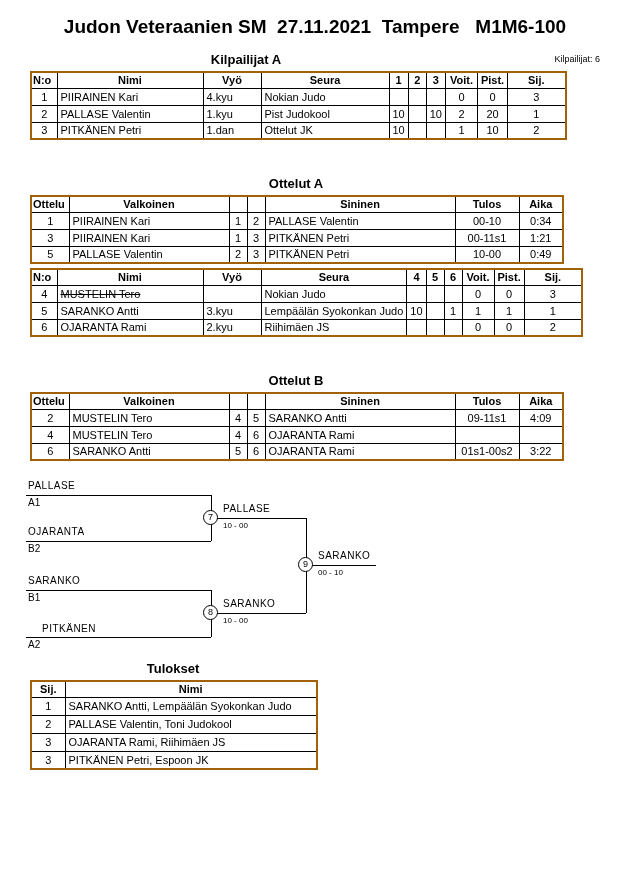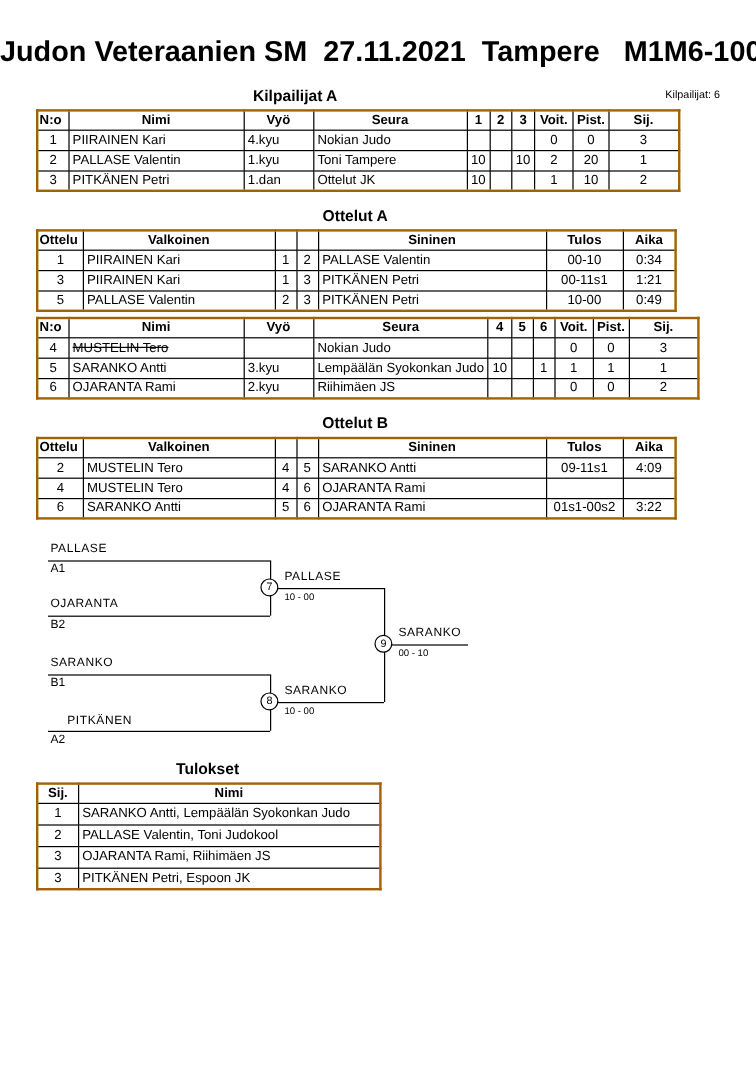--- a/index.html
+++ b/index.html
@@ -1,40 +1,40 @@
 <!DOCTYPE html>
 <html><head>
 <meta charset="utf-8">
 <style>
   * { margin:0; padding:0; box-sizing:border-box; }
   html,body { background:#e8e8e8; }
   body { font-family:"Liberation Sans", sans-serif; color:#000; }
   .page { position:relative; width:630px; height:891px; background:#fff; margin:0 auto; overflow:hidden; }
-  h1.title { font-size:24px; font-weight:bold; text-align:center; white-space:pre; margin-top:30px; }
+  h1.title { font-size:19px; font-weight:bold; text-align:center; white-space:pre; margin-top:16px; }
   .section-head { position:relative; width:532px; margin:14px 0 0 30px; }
   .section-title { font-size:13px; font-weight:bold; text-align:center; }
   .shift-left { transform:translateX(-50px); }
   .comp-count { position:absolute; right:-38px; top:2px; font-size:9px; }
-  .ottelut-title { width:532px; margin:12px 0 0 30px; font-size:13px; font-weight:bold; text-align:center; }
+  .ottelut-title { width:532px; margin:36px 0 0 30px; font-size:13px; font-weight:bold; text-align:center; }
   table.tbl { border-collapse:collapse; table-layout:fixed; margin:4px 0 0 30px; border:2px solid #a16207; background:#fff; }
   table.tbl td, table.tbl th { border:1px solid #000; font-size:11px; height:17px; padding:0 3px; overflow:hidden; white-space:nowrap; }
   table.tbl th { font-weight:bold; height:16px; padding:0 1px; }
   .c { text-align:center; }
   .l { text-align:left; }
   .strike { text-decoration:line-through; }
   
   col.k-no{width:26px} col.k-nimi{width:146px} col.k-vyo{width:58px} col.k-seura{width:128px}
   col.k-s{width:18px} col.k-voit{width:32px} col.k-pist{width:30px} col.k-sij{width:58px}
   
   col.o-no{width:38px} col.o-valk{width:160px} col.o-n{width:18px} col.o-sin{width:190px} col.o-tulos{width:64px} col.o-aika{width:44px}
   
   col.r-sij{width:34px} col.r-nimi{width:252px}
   table.results td { height:18px; }
   
-  .bracket { position:relative; width:560px; height:182px; margin:14px 0 0 40px; }
+  .bracket { position:relative; width:560px; height:182px; margin:14px 0 0 26px; }
   .b-line { position:absolute; height:0; border-top:1px solid #000; }
   .b-vline { position:absolute; width:0; border-left:1px solid #000; }
   .b-name { position:absolute; font-size:10px; letter-spacing:0.5px; white-space:nowrap; }
   .b-seed { position:absolute; font-size:10px; }
   .b-score { position:absolute; font-size:8px; white-space:pre; }
   .b-circle { position:absolute; width:15px; height:15px; border:1px solid #000; border-radius:50%;
               background:#fff; font-size:9px; line-height:13px; text-align:center; z-index:2; }
   .results-title { width:286px; margin:4px 0 0 30px; font-size:13px; font-weight:bold; text-align:center; }
 </style>
 </head>
@@ -84,21 +84,21 @@
       <td class="c"></td>
       <td class="c"></td>
       <td class="c">0</td>
       <td class="c">0</td>
       <td class="c">3</td>
     </tr>
     <tr>
       <td class="c">2</td>
       <td class="l">PALLASE Valentin</td>
       <td class="l">1.kyu</td>
-      <td class="l">Toni Tampere</td>
+      <td class="l">Pist Judokool</td>
       <td class="c">10</td>
       <td class="c"></td>
       <td class="c">10</td>
       <td class="c">2</td>
       <td class="c">20</td>
       <td class="c">1</td>
     </tr>
     <tr>
       <td class="c">3</td>
       <td class="l">PITKÄNEN Petri</td>

